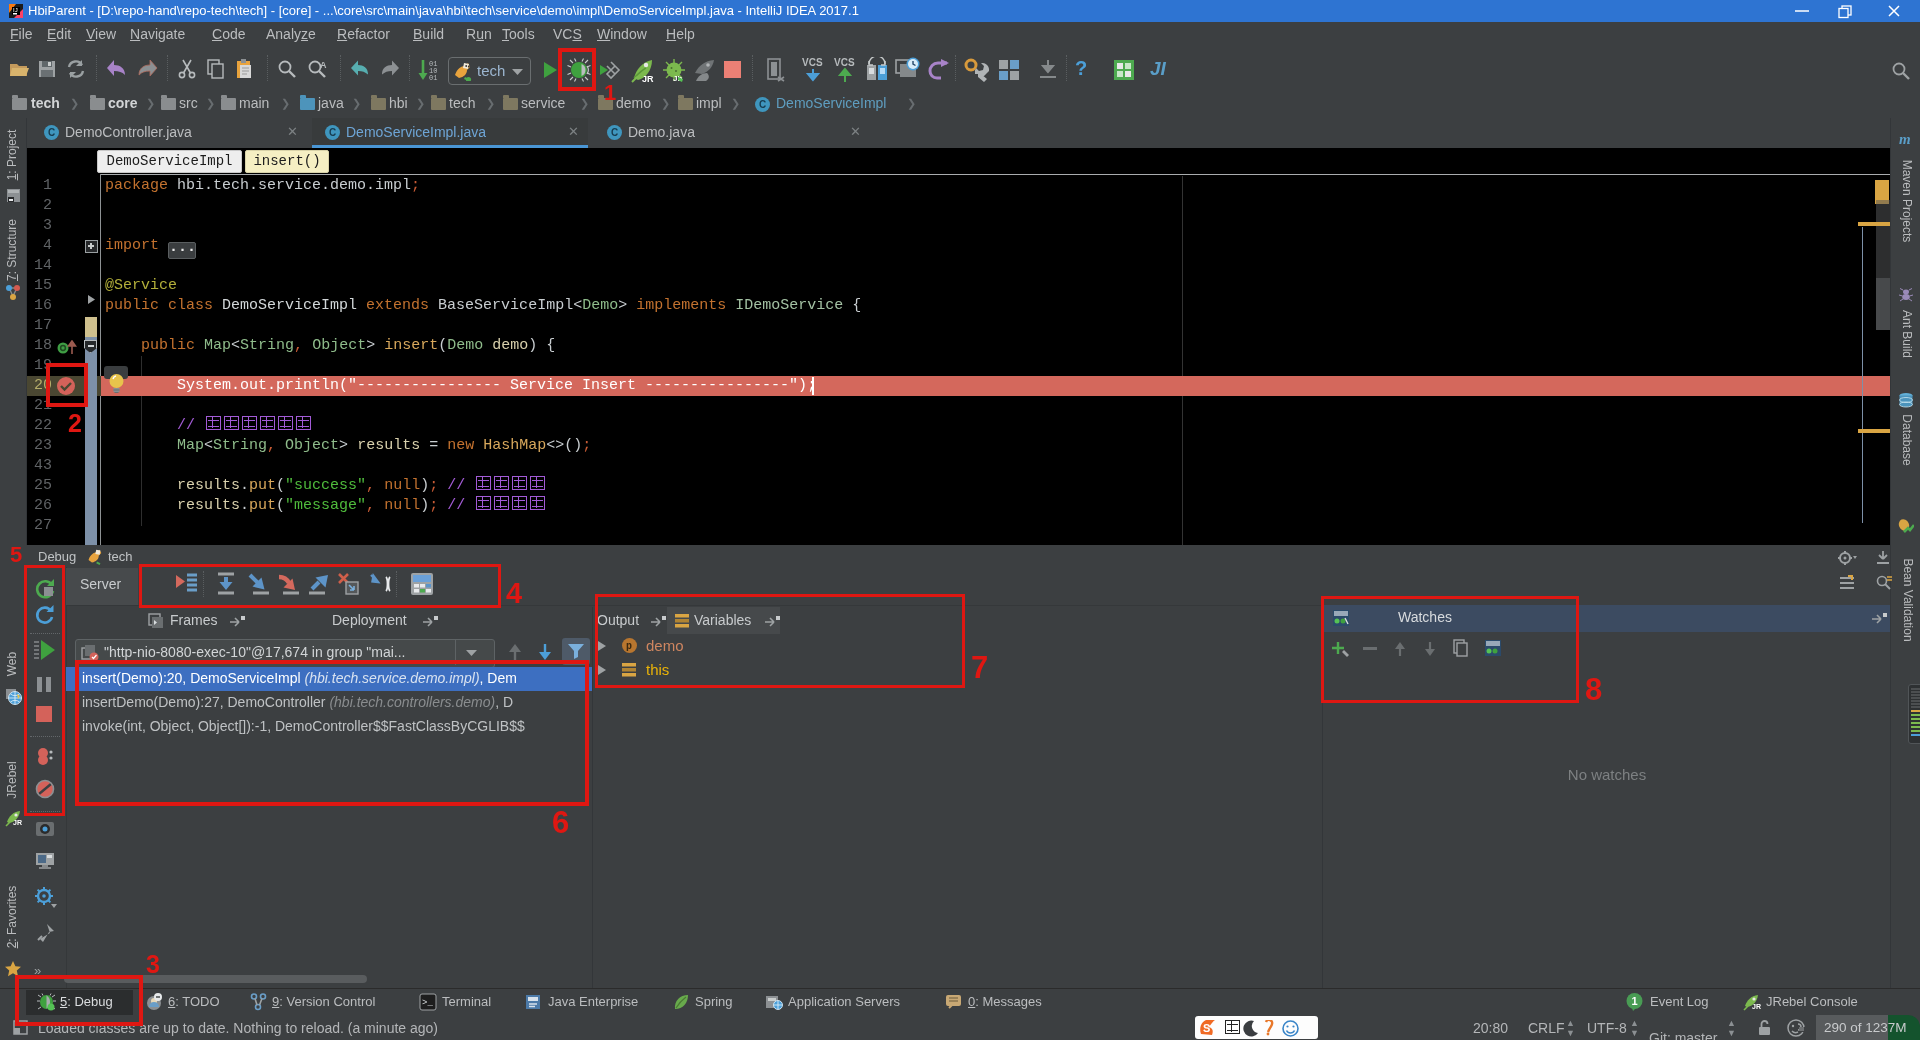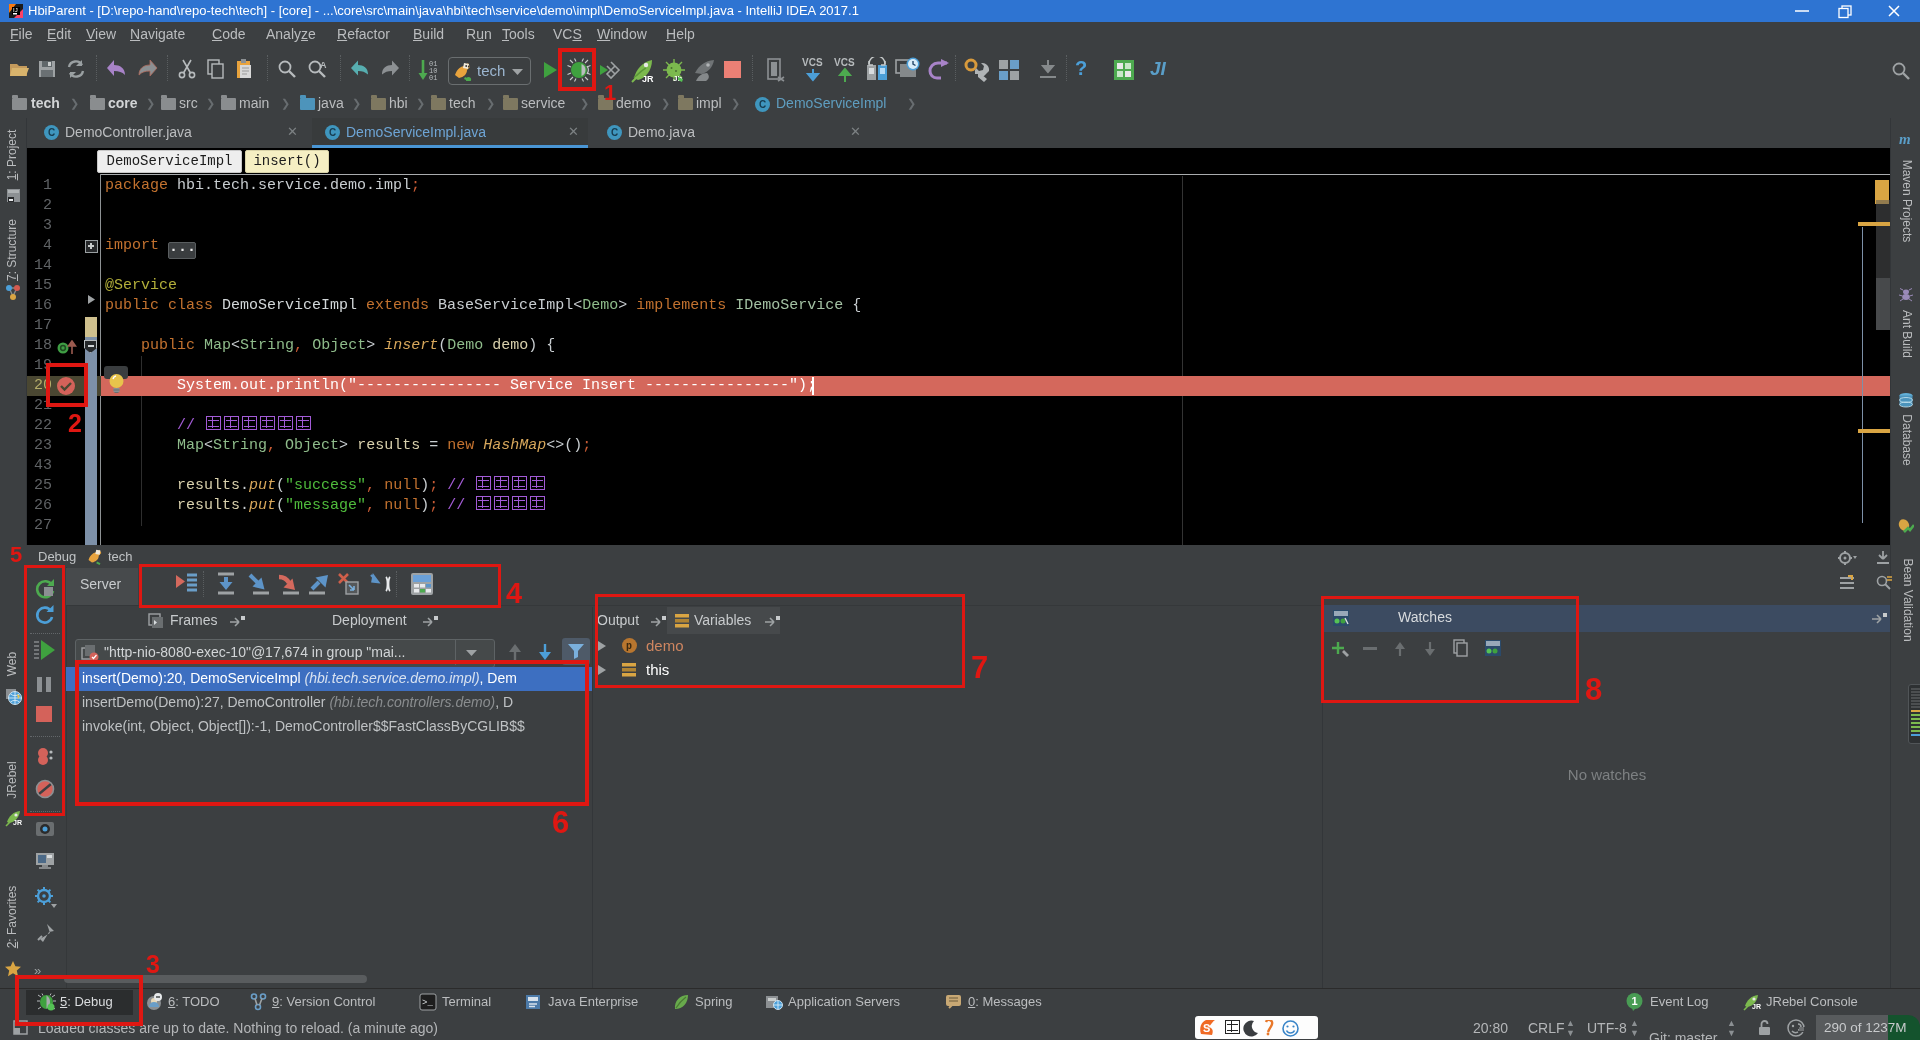--- a/index.html
+++ b/index.html
@@ -28,21 +28,21 @@
 .tab{position:absolute;top:0;height:30px;font-size:14px;color:#bbbdbf;}
 .cicon{position:absolute;width:15px;height:15px;border-radius:50%;background:#3f96be;color:#173c50;font-size:10px;font-weight:bold;text-align:center;line-height:15px;}
 .tclose{position:absolute;color:#7d8284;font-size:13px;}
 
 #editor{left:26px;top:148px;width:1864px;height:397px;background:#000;overflow:hidden;}
 .eline{position:absolute;left:79px;white-space:pre;font-family:"Liberation Mono",monospace;font-size:15px;line-height:20px;color:#c8cdd0;}
 .ln{position:absolute;left:0;width:26px;text-align:right;font-family:"Liberation Mono",monospace;font-size:15px;line-height:20px;color:#606366;}
 .kw{color:#c3722f;}
 .pn{color:#c75b35;}
 .ty{color:#8fbc8b;}
-.mt{color:#d8a85c;font-style:italic;}
+.mt{color:#d8a85c;}
 .st{color:#4fbb3c;}
 .cm{color:#a25bd6;}
 .an{color:#b2ae3a;}
 .wi{color:#d8d0ac;}
 .hz{display:inline-block;position:relative;width:13px;height:12px;margin:0 1.5px -1px 1.5px;border:1px solid currentColor;}
 .hz:before{content:"";position:absolute;left:1px;right:1px;top:2.5px;height:5.5px;border-top:1px solid currentColor;border-bottom:1px solid currentColor;}
 .hz:after{content:"";position:absolute;left:5.5px;top:0px;width:1px;height:11px;background:currentColor;}
 
 #debug{left:26px;top:545px;width:1864px;height:443px;background:#3c3f41;color:#bbbdbf;font-size:14px;}
 
@@ -698,21 +698,21 @@
       </svg>
   <span class="abs" style="left:620px;top:92px;color:#cf8660;font-size:15px;">demo</span>
   <svg class="abs" style="left:571px;top:119px" width="10" height="12" viewBox="0 0 10 12">
         <path d="M1 1 l8 5 -8 5z" fill="#9ea2a4"></path>
       </svg>
   <svg class="abs" style="left:595px;top:117px" width="16" height="15" viewBox="0 0 16 15">
         <rect x="1" y="1" width="14" height="3.5" fill="#d9a543"></rect>
         <rect x="1" y="6" width="14" height="3.5" fill="#b08433"></rect>
         <rect x="1" y="11" width="14" height="3.5" fill="#d9a543"></rect>
       </svg>
-  <span class="abs" style="left:620px;top:116px;color:#ffffff;font-size:15px;">this</span>
+  <span class="abs" style="left:620px;top:116px;color:#eab308;font-size:15px;">this</span>
 
   <div class="abs" style="left:1296px;top:62px;width:1px;height:381px;background:#333639;"></div>
   <div class="abs" style="left:1297px;top:60px;width:567px;height:27px;background:#3c4b61;"></div>
   <svg class="abs" style="left:1306px;top:64px" width="18" height="18" viewBox="0 0 18 18">
         <rect x="1" y="1" width="16" height="16" fill="#2b4a6a"></rect>
         <rect x="2" y="2" width="14" height="5" fill="#98a8b8"></rect>
         <circle cx="5" cy="12" r="2.5" fill="#55c255"></circle>
         <circle cx="11" cy="12" r="2.5" fill="#3fa13f"></circle>
         <path d="M13 9 l3 6" stroke="#d8dcde" stroke-width="1.4"></path>
       </svg>

